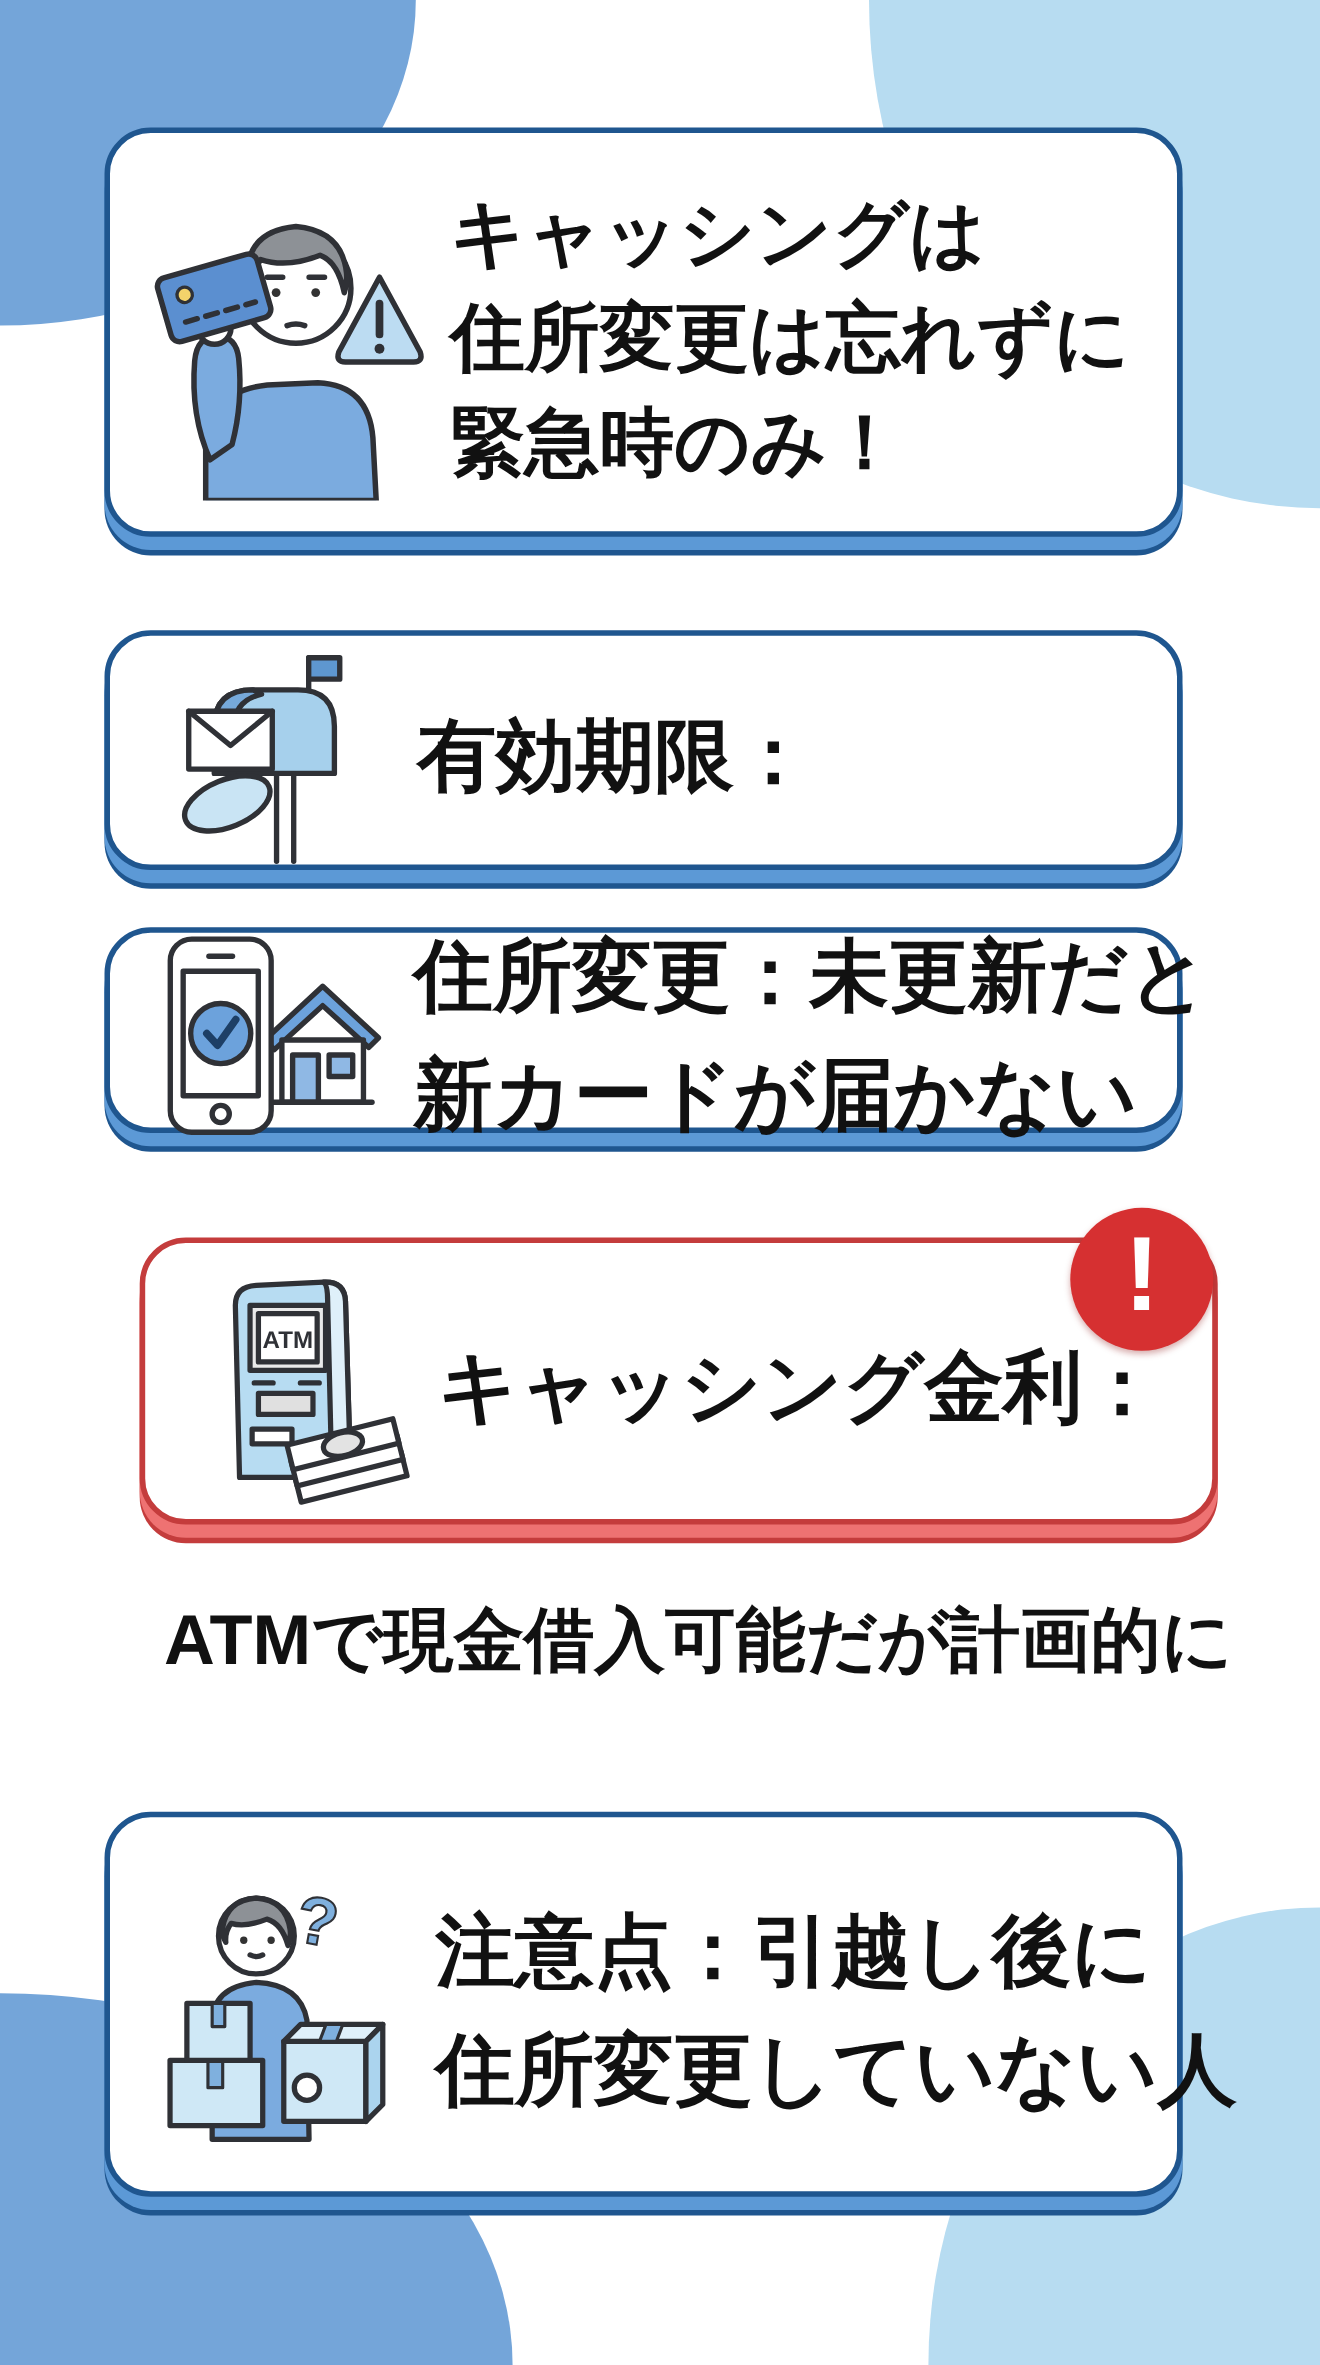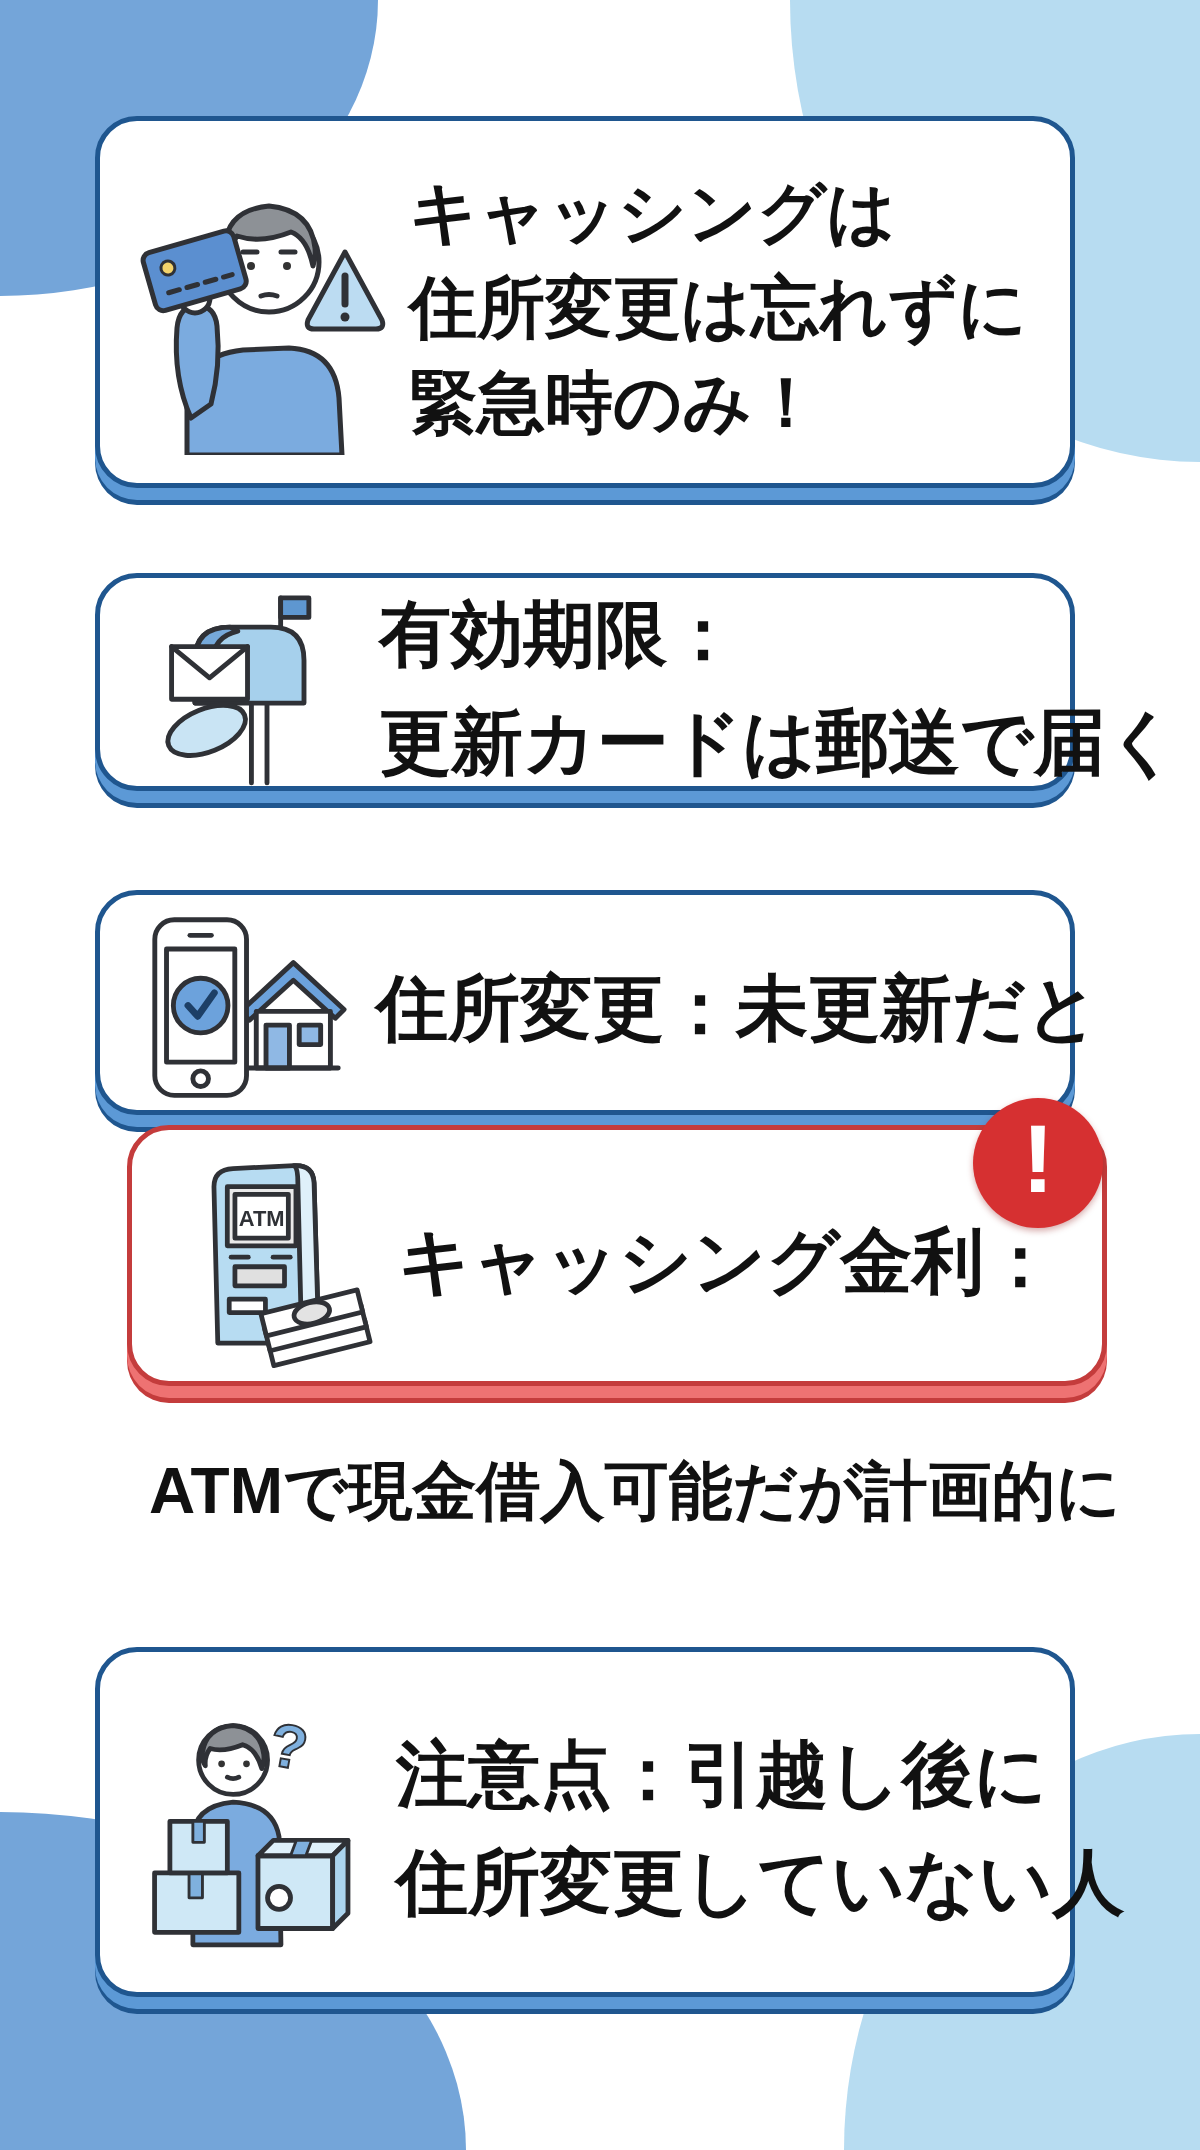--- a/index.html
+++ b/index.html
@@ -20,21 +20,21 @@
     background:#fff;border:5px solid var(--card-border-blue,#1f568f);border-radius:42px;
     box-shadow:0 12px 0 var(--card-shadow-blue,#5c99d6),0 17px 0 var(--card-border-blue,#1f568f);
     display:flex;align-items:center;gap:18px;padding:11px 26px 0 36px;z-index:2;
   }
   .card.red{
     border-color:var(--card-border-red,#c43c3c);
     box-shadow:0 12px 0 var(--card-shadow-red,#ee7272),0 17px 0 var(--card-border-red,#c43c3c);
   }
   .card1{top:116px;height:372px;}
   .card2{top:573px;height:218px;}
-  .card3{top:890px;height:225px;align-items:center;}
+  .card3{top:843px;height:187px;align-items:center;}
   .card4{top:1125px;height:261px;margin-left:32px;}
   .card5{top:1647px;height:350px;}
   .icon-box{flex:0 0 auto;display:flex;align-items:center;justify-content:center;}
   .card1 .icon-box{width:255px;}
   .card2 .icon-box{width:225px;}
   .card3 .icon-box{width:222px;}
   .card4 .icon-box{width:212px;}
   .card5 .icon-box{width:242px;}
   .card-text{font-weight:800;color:var(--text,#111);font-size:72px;line-height:1.5;}
   .card1 .card-text{font-size:68px;line-height:1.4;}
@@ -108,21 +108,20 @@
           <path d="M40 118 L40 74 Q40 40 76 40 L118 40 Q152 40 152 74 L152 118 Z" fill="#a6d0ec"></path>
           <path d="M76 40 Q40 40 40 74 L40 118 L58 118 L58 76 Q58 50 84 44 Z" fill="#76a9da"></path>
           <ellipse cx="52" cy="146" rx="42" ry="22" transform="rotate(-22 52 146)" fill="#c9e4f4"></ellipse>
           <rect x="16" y="60" width="78" height="54" fill="#fff"></rect>
           <path d="M16 60 L55 92 L94 60" fill="none"></path>
         </g>
       </svg>
     </div>
     <div class="card-text">
       <div>有効期限：</div>
-      <div>更新カードは郵送で届く</div>
     </div>
   </section>
 
   <section class="card card3">
     <div class="icon-box">
       <svg width="200" height="200" viewBox="0 0 205 205">
         <g stroke="#2f3136" stroke-width="5" stroke-linejoin="round" stroke-linecap="round">
           <path d="M96 106 L150 56 L202 104 L193 113 L150 74 L105 115 Z" fill="#6ca2dc"></path>
           <rect x="112" y="106" width="76" height="58" fill="#fff"></rect>
           <rect x="122" y="120" width="24" height="44" fill="#8fb8e4"></rect>
@@ -132,20 +131,21 @@
           <line x1="44" y1="28" x2="66" y2="28"></line>
           <rect x="20" y="42" width="70" height="116" fill="#fff"></rect>
           <circle cx="55" cy="175" r="8" fill="#fff"></circle>
           <circle cx="55" cy="100" r="28" fill="#6ca2dc"></circle>
           <path d="M42 100 L52 111 L69 87" fill="none" stroke="#1d3f66" stroke-width="7"></path>
         </g>
       </svg>
     </div>
     <div class="card-text">
       <div>住所変更：未更新だと</div>
+      <div>新カードが届かない</div>
     </div>
   </section>
 
   <section class="card red card4">
     <div class="icon-box">
       <svg width="205" height="215" viewBox="0 0 215 225">
         <g stroke="#2f3136" stroke-width="5" stroke-linejoin="round" stroke-linecap="round">
           <path d="M44 34 Q44 16 64 15 L128 12 Q148 11 149 30 L154 198 L48 198 Z" fill="#b7dcf2"></path>
           <path d="M128 12 Q148 11 149 30 L154 198 L136 198 L132 30 Q132 14 128 12 Z" fill="#dff0fa"></path>
           <rect x="58" y="34" width="72" height="62" fill="#e9e9e9"></rect>

